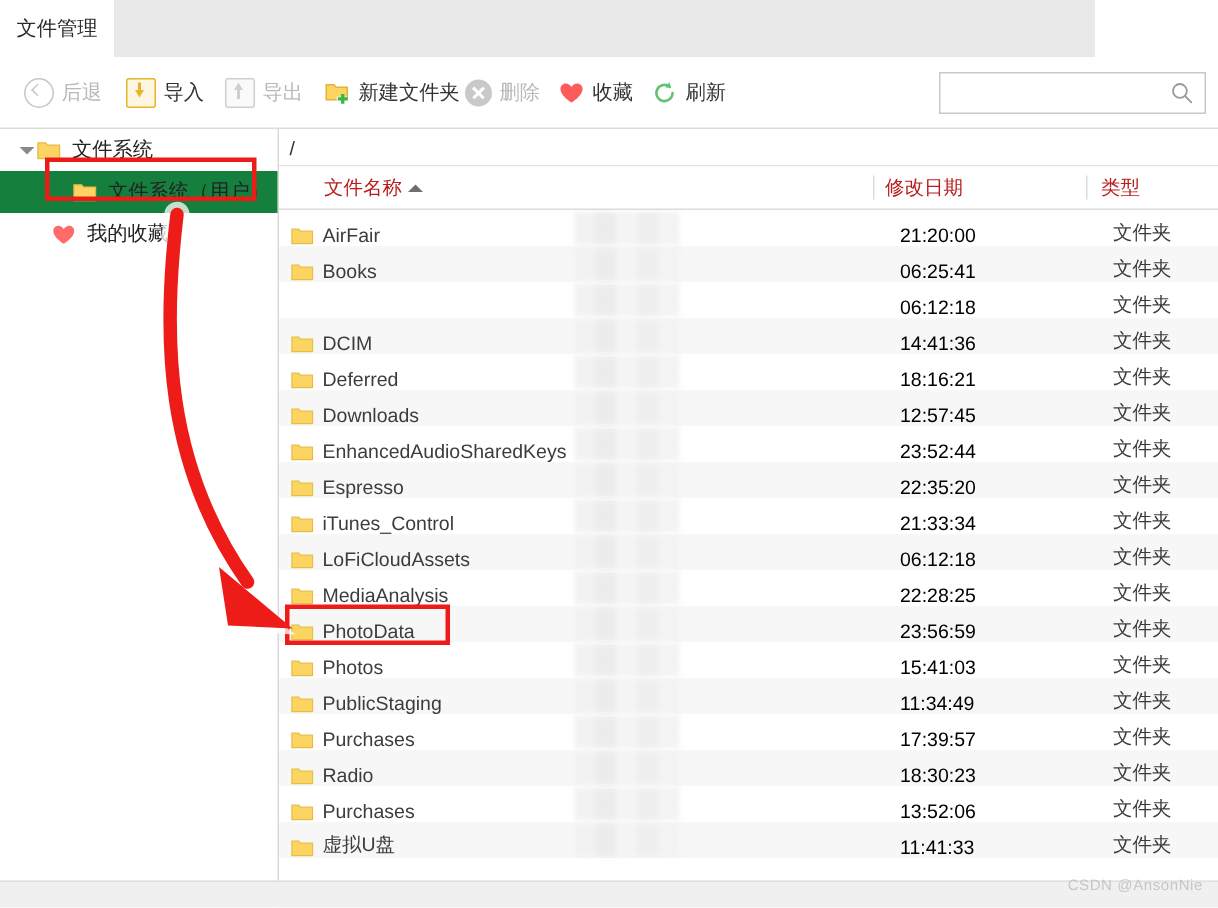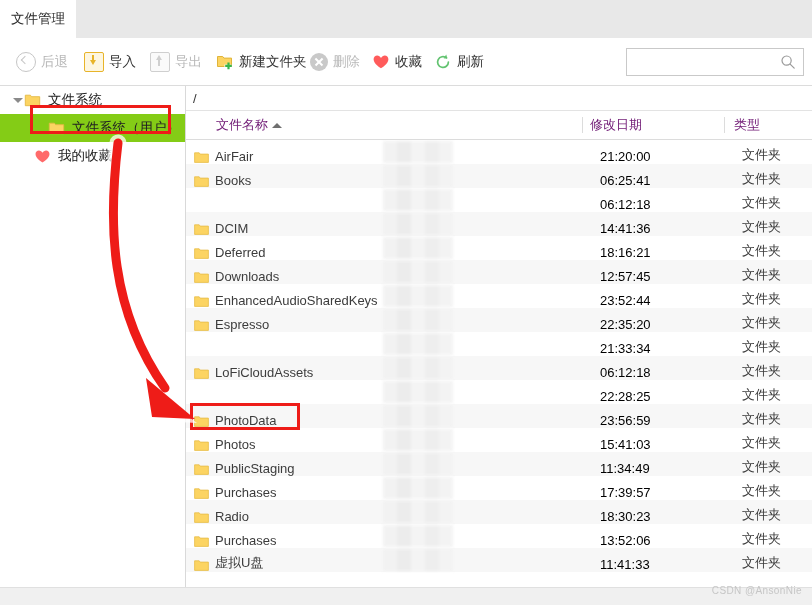--- a/index.html
+++ b/index.html
@@ -7,21 +7,21 @@
     width:812px;height:605px;
     background:#ffffff;
     font-family:"Liberation Sans","DejaVu Sans",sans-serif;
     font-size:13px;
     color:#333333;
     overflow:hidden;
     position:relative;
   }
   
   #tabbar{
-    position:absolute;left:0;top:0;width:812px;height:38px;
+    position:absolute;left:0;top:0;width:730px;height:38px;
     background:#e8e8e8;
     box-sizing:border-box;
   }
   #tabbar .tab{
     position:absolute;left:0;top:0;width:76px;height:38px;
     background:#ffffff;
     display:flex;align-items:center;justify-content:center;
     font-size:13.5px;color:#2b2b2b;
     box-sizing:border-box;
   }
@@ -90,21 +90,21 @@
 
   
   #sidebar{
     position:absolute;left:0;top:86px;width:186px;height:519px;
     background:#ffffff;border-right:1px solid #d9d9d9;box-sizing:border-box;
   }
   .sb-item{
     position:relative;height:28px;display:flex;align-items:center;
     font-size:13.5px;color:#222;box-sizing:border-box;
   }
-  .sb-item.selected{background:#84cc16;}
+  .sb-item.selected{background:#15803d;}
   .sb-caret{
     width:12px;height:28px;margin-left:12px;flex:0 0 12px;position:relative;
   }
   .sb-caret.open:after{
     content:"";position:absolute;left:1px;top:12px;width:0;height:0;
     border-left:5px solid transparent;border-right:5px solid transparent;border-top:5px solid #8a8a8a;
   }
   .sb-ic{width:17px;height:17px;flex:0 0 17px;margin-right:7px;position:relative;}
   .sb-label{white-space:nowrap;font-family:Liberation Mono, monospace;}
 
@@ -118,21 +118,21 @@
     border-bottom:1px solid #e3e3e3;box-sizing:border-box;
     display:flex;align-items:center;padding-left:7px;
     font-size:13px;color:#333;
   }
   #colhead{
     position:absolute;left:0;top:25px;width:626px;height:29px;
     border-bottom:1px solid #dcdcdc;box-sizing:border-box;background:#ffffff;
   }
   #colhead .ch{
     position:absolute;top:0;height:28px;display:flex;align-items:center;
-    font-size:13px;color:#701a75;
+    font-size:13px;color:#b91c1c;
   }
   #colhead .sep{position:absolute;top:6px;width:1px;height:16px;background:#dcdcdc;}
   .sortcaret{position:relative;display:inline-block;width:10px;height:10px;margin-left:4px;}
   .sortcaret:after{
     content:"";position:absolute;left:0;top:3px;width:0;height:0;
     border-left:5px solid transparent;border-right:5px solid transparent;border-bottom:5px solid #6f6f6f;
   }
   #rows{position:absolute;left:0;top:54px;width:626px;height:465px;overflow:hidden;}
   .row{position:relative;height:24px;box-sizing:border-box;}
   .row.alt{background:#f7f7f7;}
@@ -362,36 +362,48 @@
           <span class="fold"><svg width="15" height="13" viewBox="0 0 15 13">
               <path d="M0.6 1.8h4.6l1 1.3h8.2v8.3H0.6z" fill="#fcd462" stroke="#e7bd48" stroke-width=".8"></path>
             </svg></span>
           <span>Espresso</span>
         </div>
         <div class="blurbox"></div>
         <div class="cell c-time">22:35:20</div>
         <div class="cell c-type">文件夹</div>
       </div>
       <div class="row">
+        <div class="cell c-name">
+          <span class="fold"><svg width="15" height="13" viewBox="0 0 15 13">
+              <path d="M0.6 1.8h4.6l1 1.3h8.2v8.3H0.6z" fill="#fcd462" stroke="#e7bd48" stroke-width=".8"></path>
+            </svg></span>
+          <span>iTunes_Control</span>
+        </div>
         <div class="blurbox"></div>
         <div class="cell c-time">21:33:34</div>
         <div class="cell c-type">文件夹</div>
       </div>
       <div class="row alt">
         <div class="cell c-name">
           <span class="fold"><svg width="15" height="13" viewBox="0 0 15 13">
               <path d="M0.6 1.8h4.6l1 1.3h8.2v8.3H0.6z" fill="#fcd462" stroke="#e7bd48" stroke-width=".8"></path>
             </svg></span>
           <span>LoFiCloudAssets</span>
         </div>
         <div class="blurbox"></div>
         <div class="cell c-time">06:12:18</div>
         <div class="cell c-type">文件夹</div>
       </div>
       <div class="row">
+        <div class="cell c-name">
+          <span class="fold"><svg width="15" height="13" viewBox="0 0 15 13">
+              <path d="M0.6 1.8h4.6l1 1.3h8.2v8.3H0.6z" fill="#fcd462" stroke="#e7bd48" stroke-width=".8"></path>
+            </svg></span>
+          <span>MediaAnalysis</span>
+        </div>
         <div class="blurbox"></div>
         <div class="cell c-time">22:28:25</div>
         <div class="cell c-type">文件夹</div>
       </div>
       <div class="row alt">
         <div class="cell c-name">
           <span class="fold"><svg width="15" height="13" viewBox="0 0 15 13">
               <path d="M0.6 1.8h4.6l1 1.3h8.2v8.3H0.6z" fill="#fcd462" stroke="#e7bd48" stroke-width=".8"></path>
             </svg></span>
           <span>PhotoData</span>

